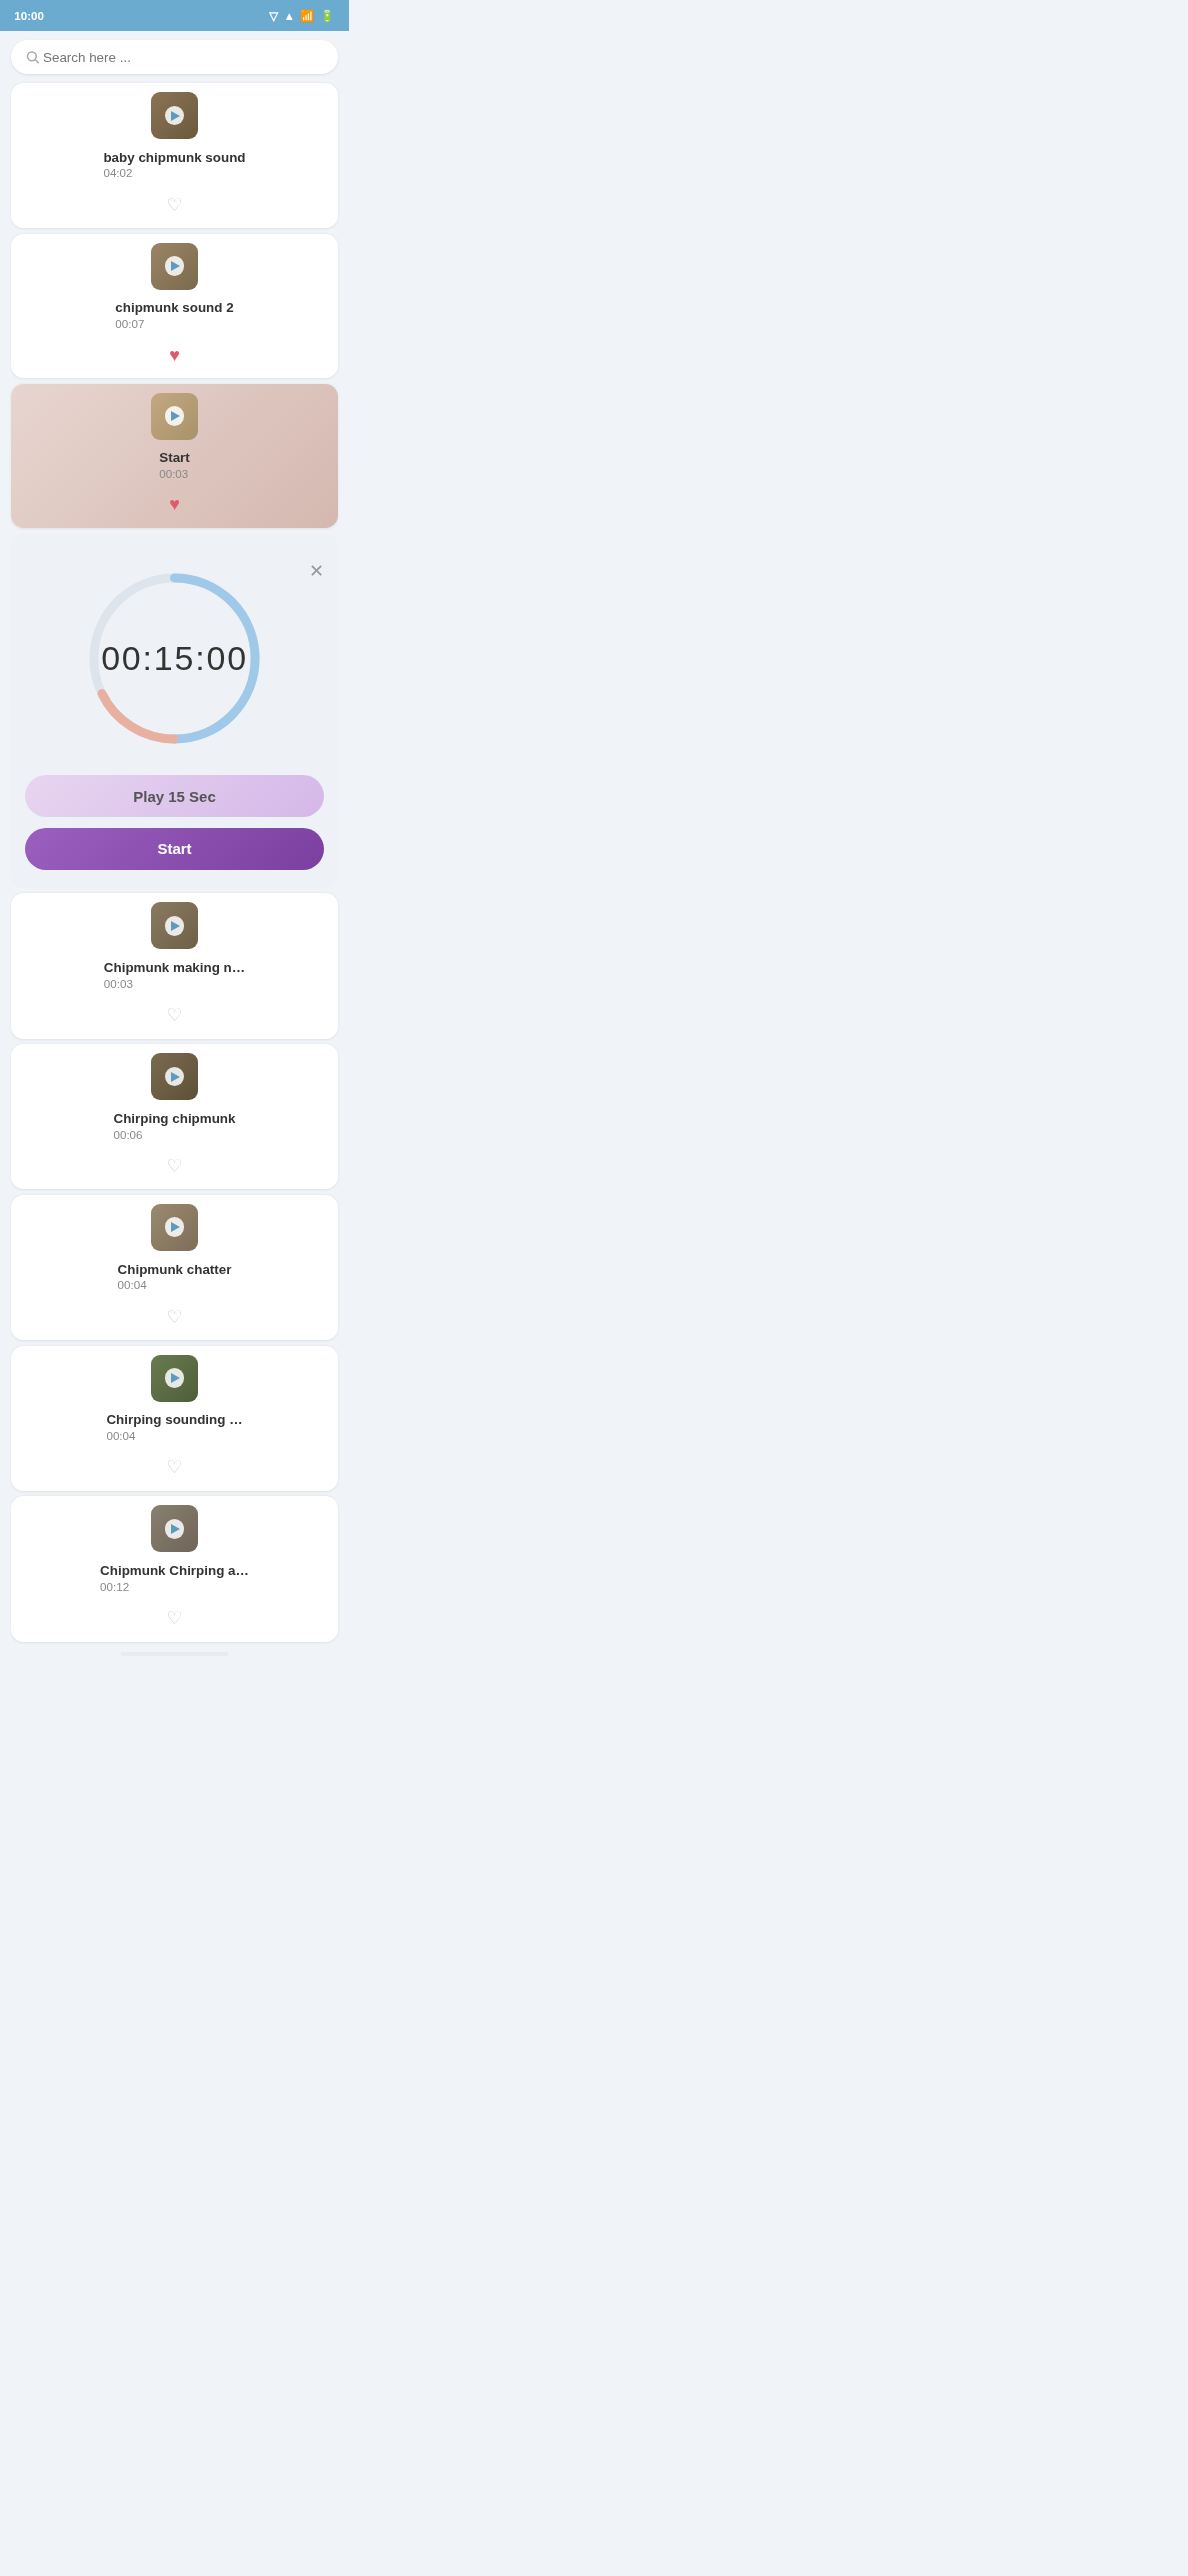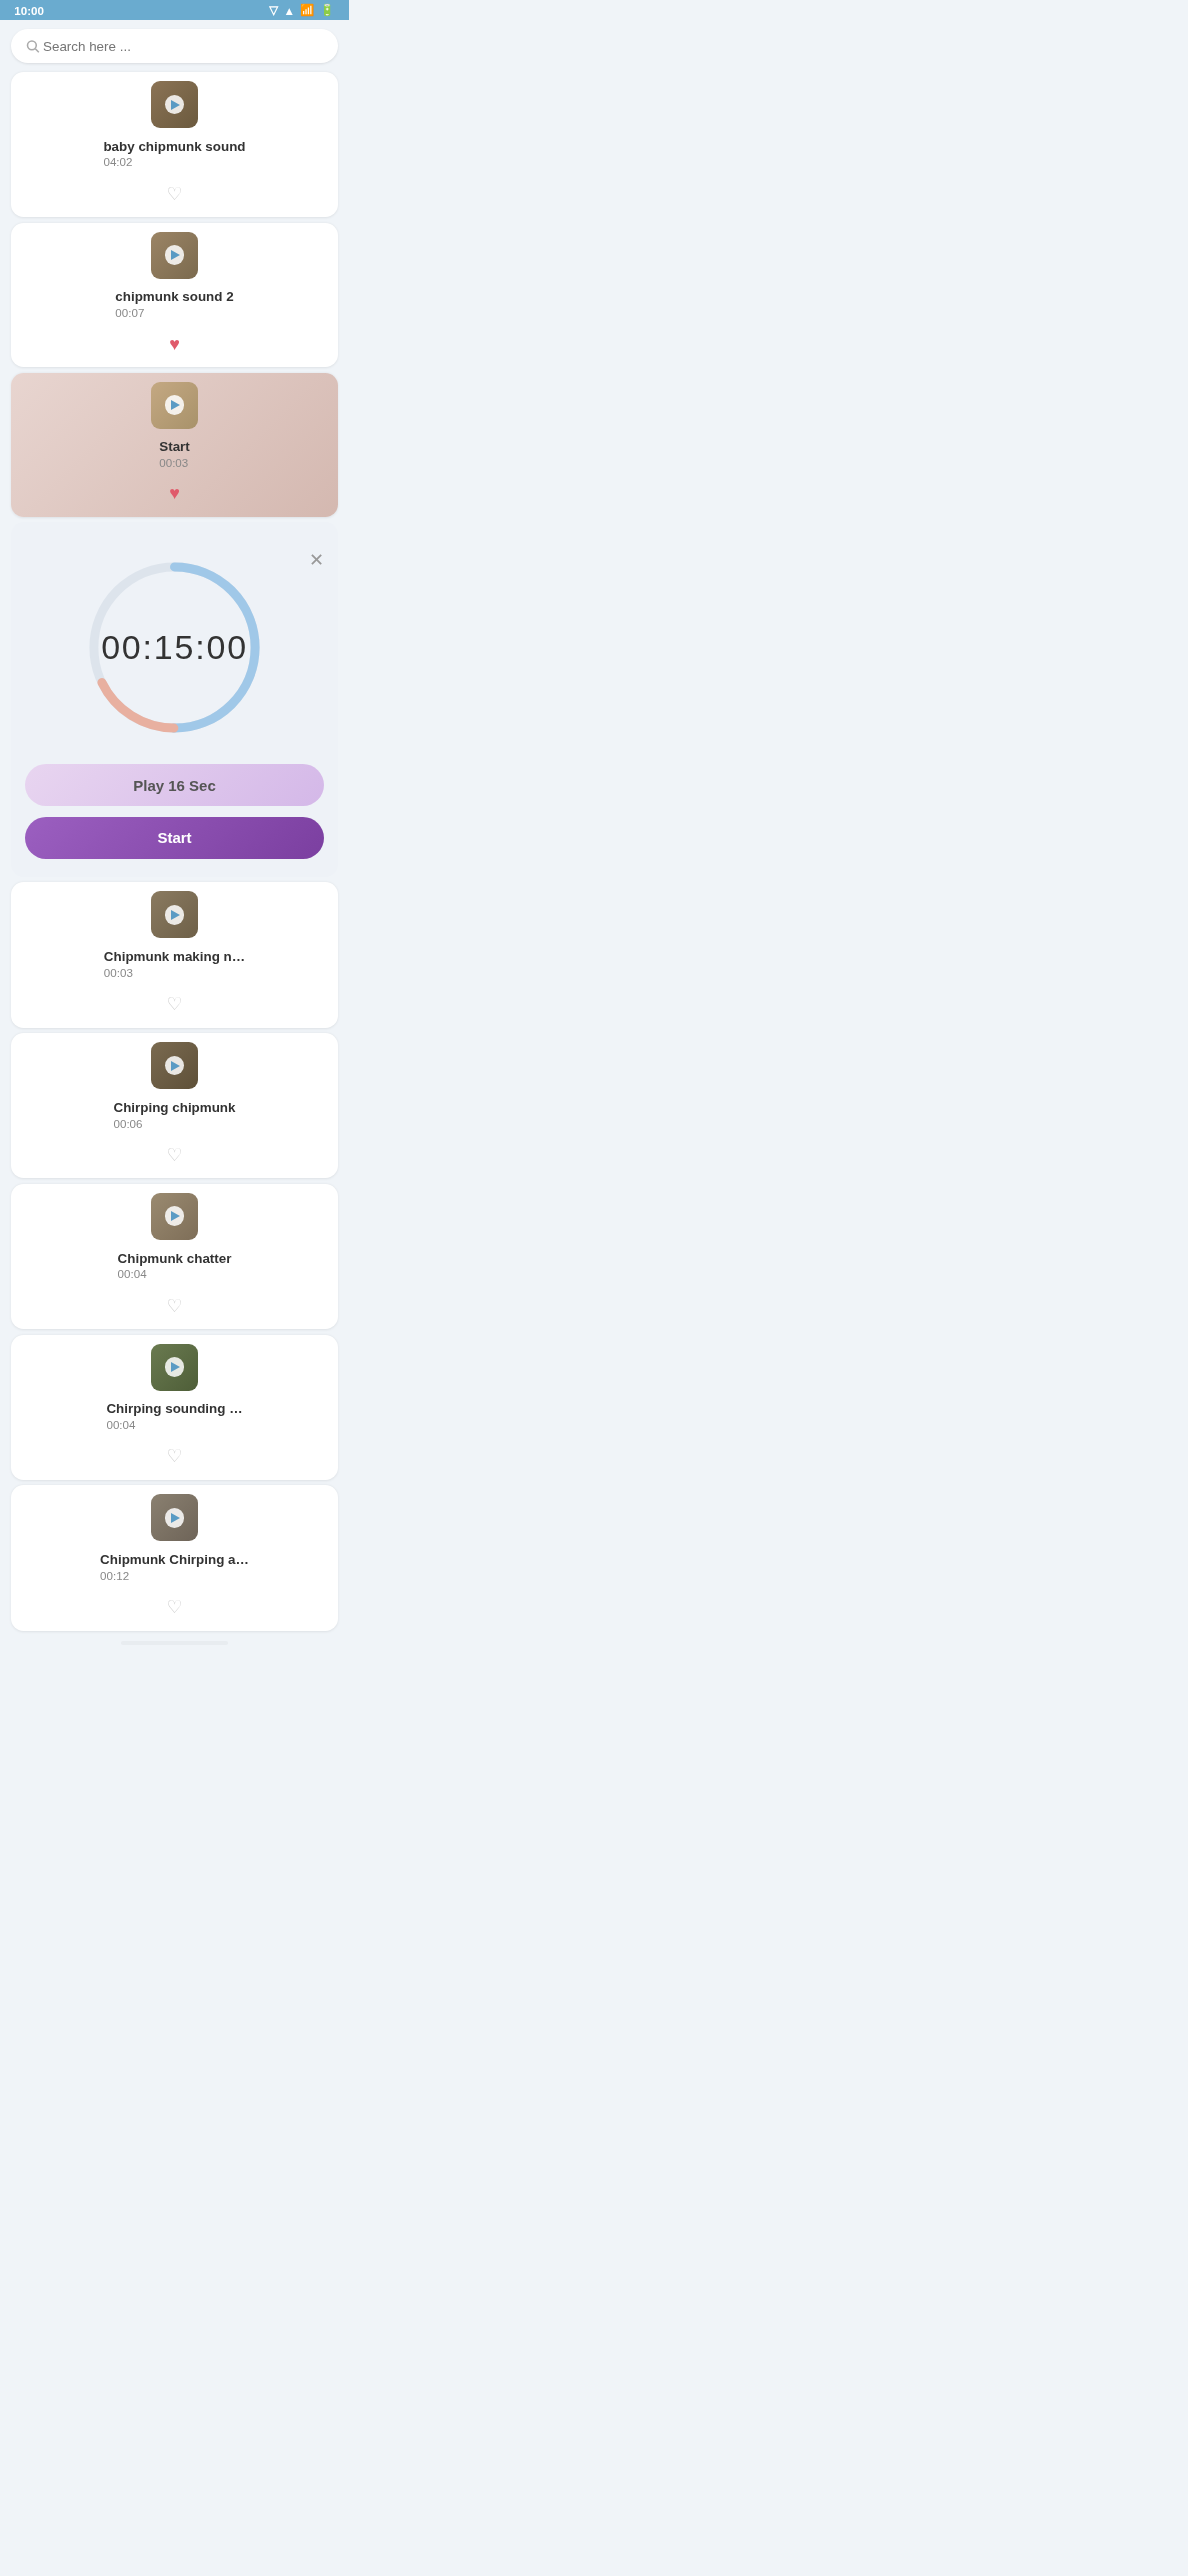--- a/index.html
+++ b/index.html
@@ -13,21 +13,21 @@
     }
 
     
     .status-bar {
       background: #6aabcf;
       color: white;
       display: flex;
       justify-content: space-between;
       align-items: center;
       padding: 3.6px 14.3px;
-      height: 20px;
+      height: 31px;
       font-size: 11.6px;
       font-weight: 600;
     }
     .status-bar .right-icons {
       display: flex;
       gap: 5.4px;
       align-items: center;
     }
 
     
@@ -274,21 +274,21 @@
       <circle cx="110" cy="110" r="90" fill="none" stroke="#dde4ec" stroke-width="10"></circle>
 
       <circle cx="110" cy="110" r="90" fill="none" stroke="#a0c8e8" stroke-width="10" stroke-dasharray="283 283" stroke-dashoffset="0" stroke-linecap="round" transform="rotate(-90 110 110)"></circle>
 
       <circle cx="110" cy="110" r="90" fill="none" stroke="#e8b0a0" stroke-width="10" stroke-dasharray="100 466" stroke-dashoffset="-283" stroke-linecap="round" transform="rotate(-90 110 110)"></circle>
     </svg>
     <span class="timer-display">00:15:00</span>
     <button class="close-btn">✕</button>
   </div>
 
-  <button class="btn-play15">Play 16 Sec</button>
+  <button class="btn-play15">Play 15 Sec</button>
   <button class="btn-start">Start</button>
 </div>
 
 <div id="sounds-below-list">
     <div class="sound-item">
       <div class="thumb-container thumb-chipmunk-4">
         <div class="play-icon-overlay">
           <div class="play-triangle"></div>
         </div>
       </div>

